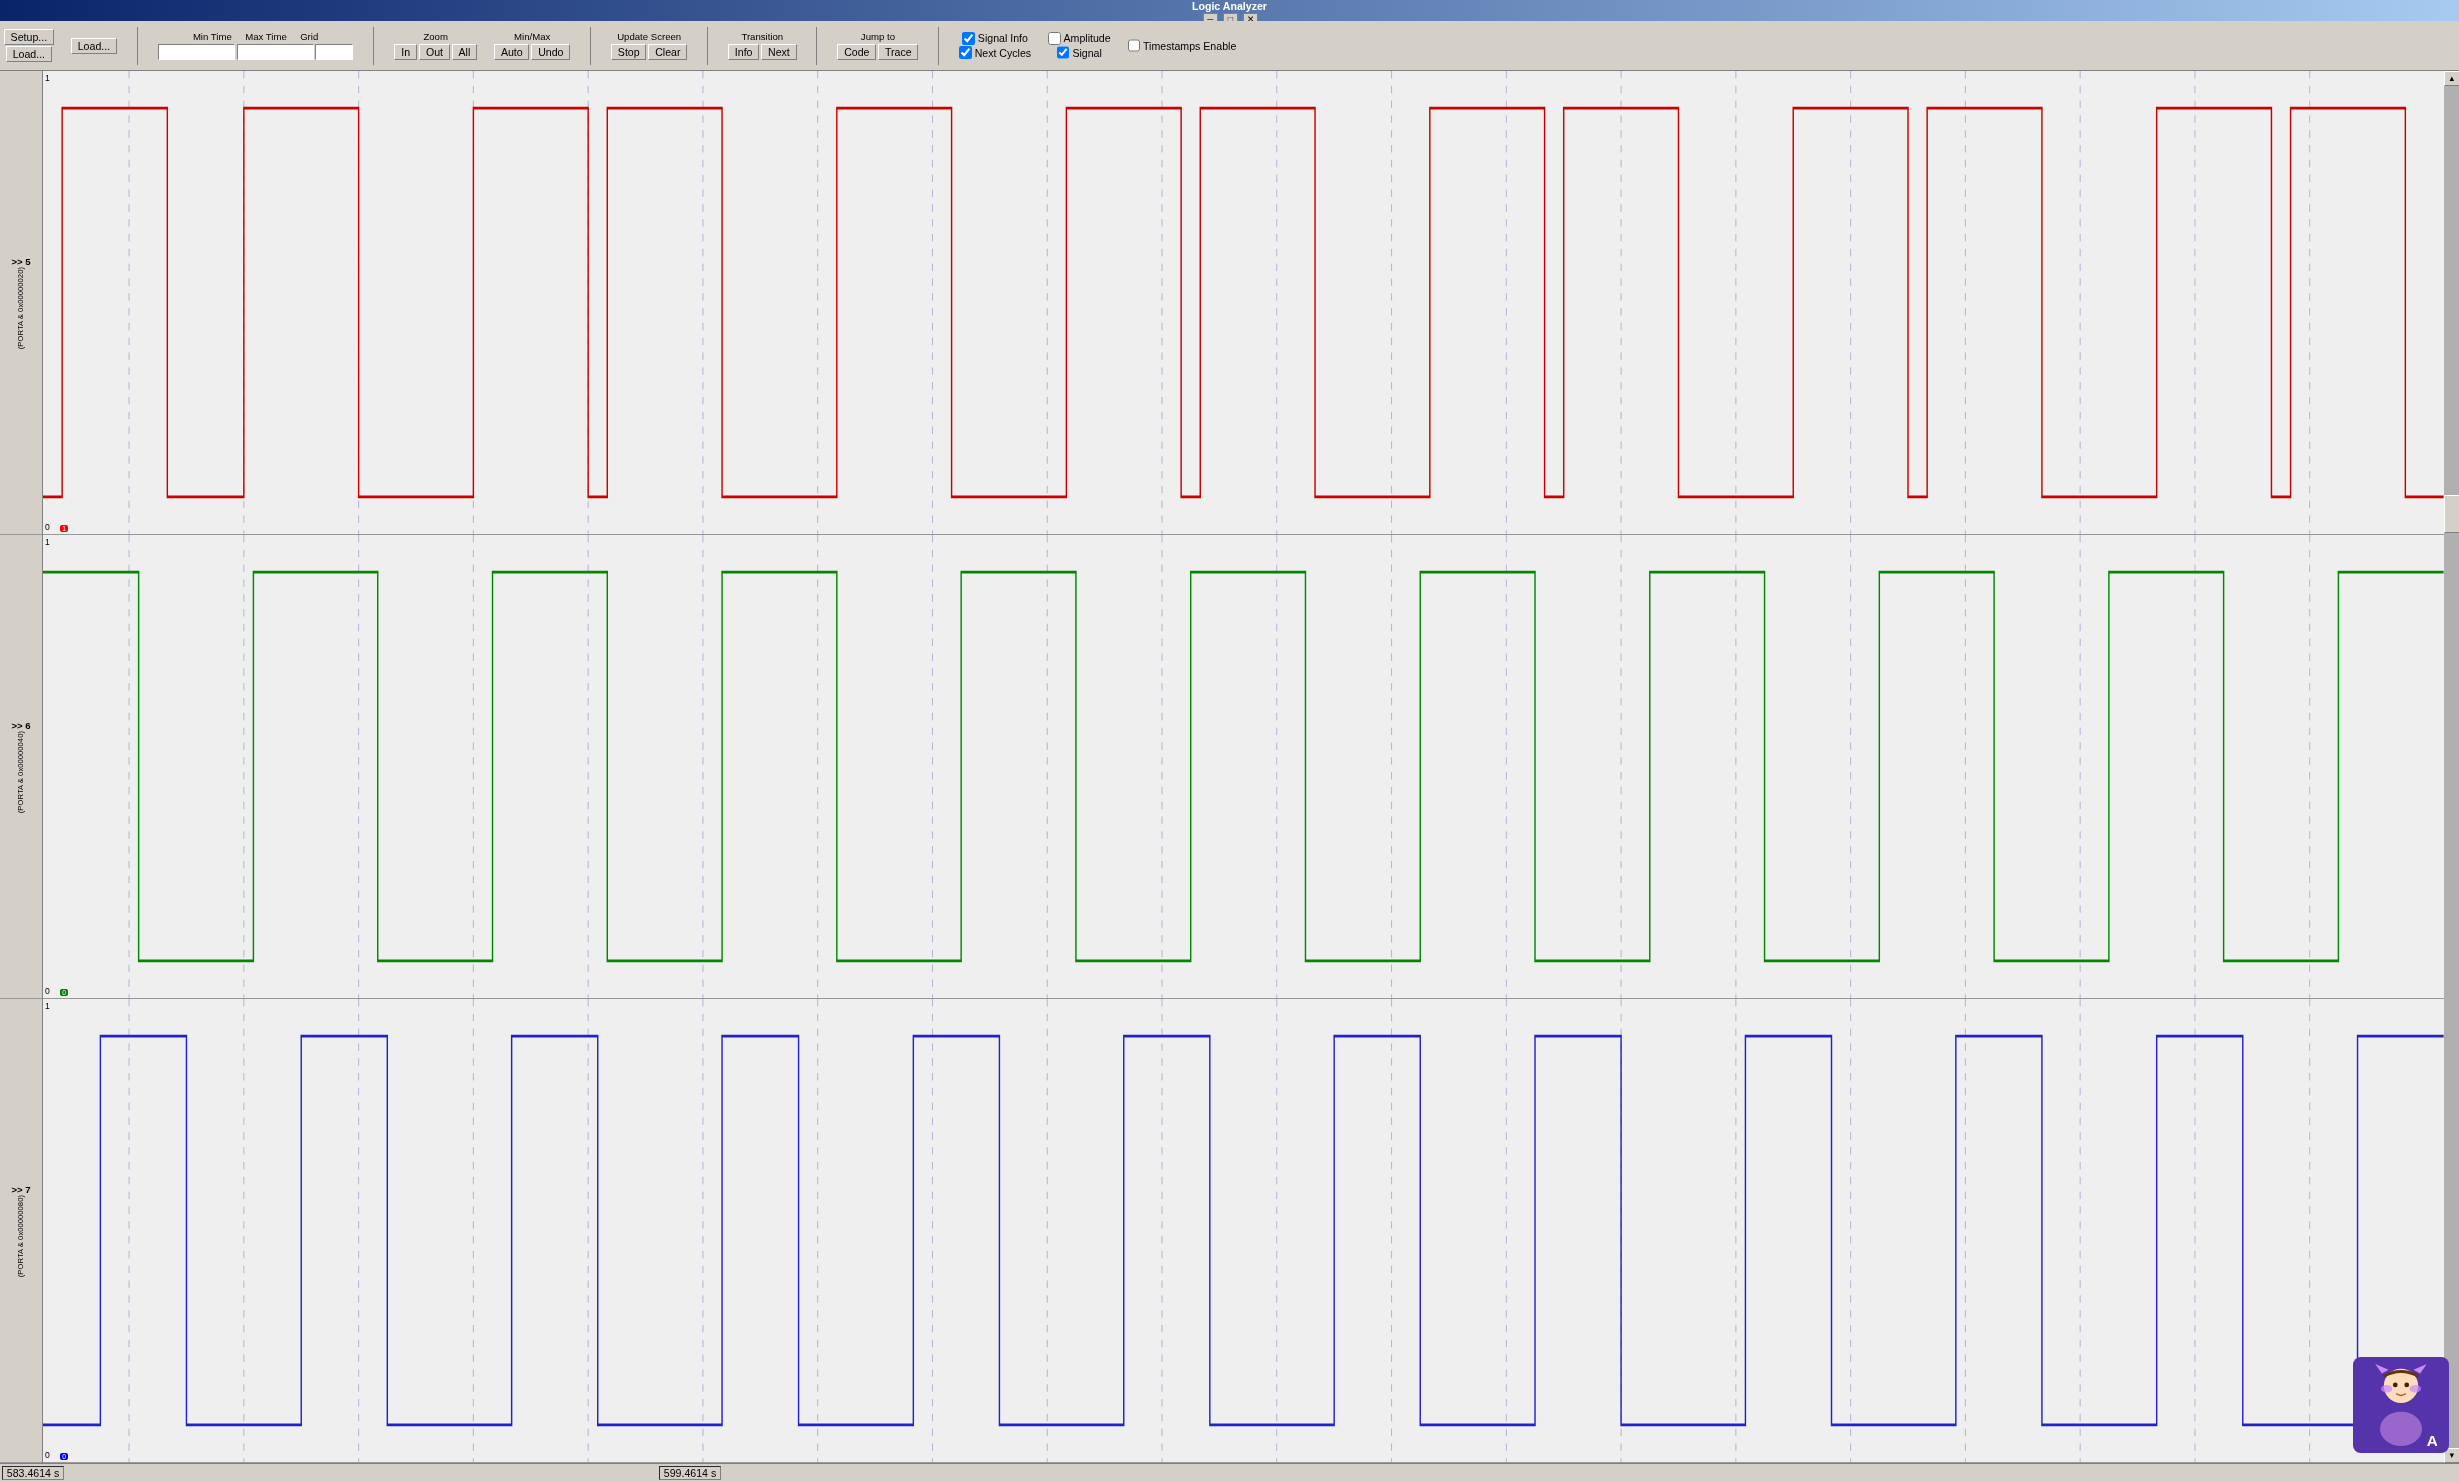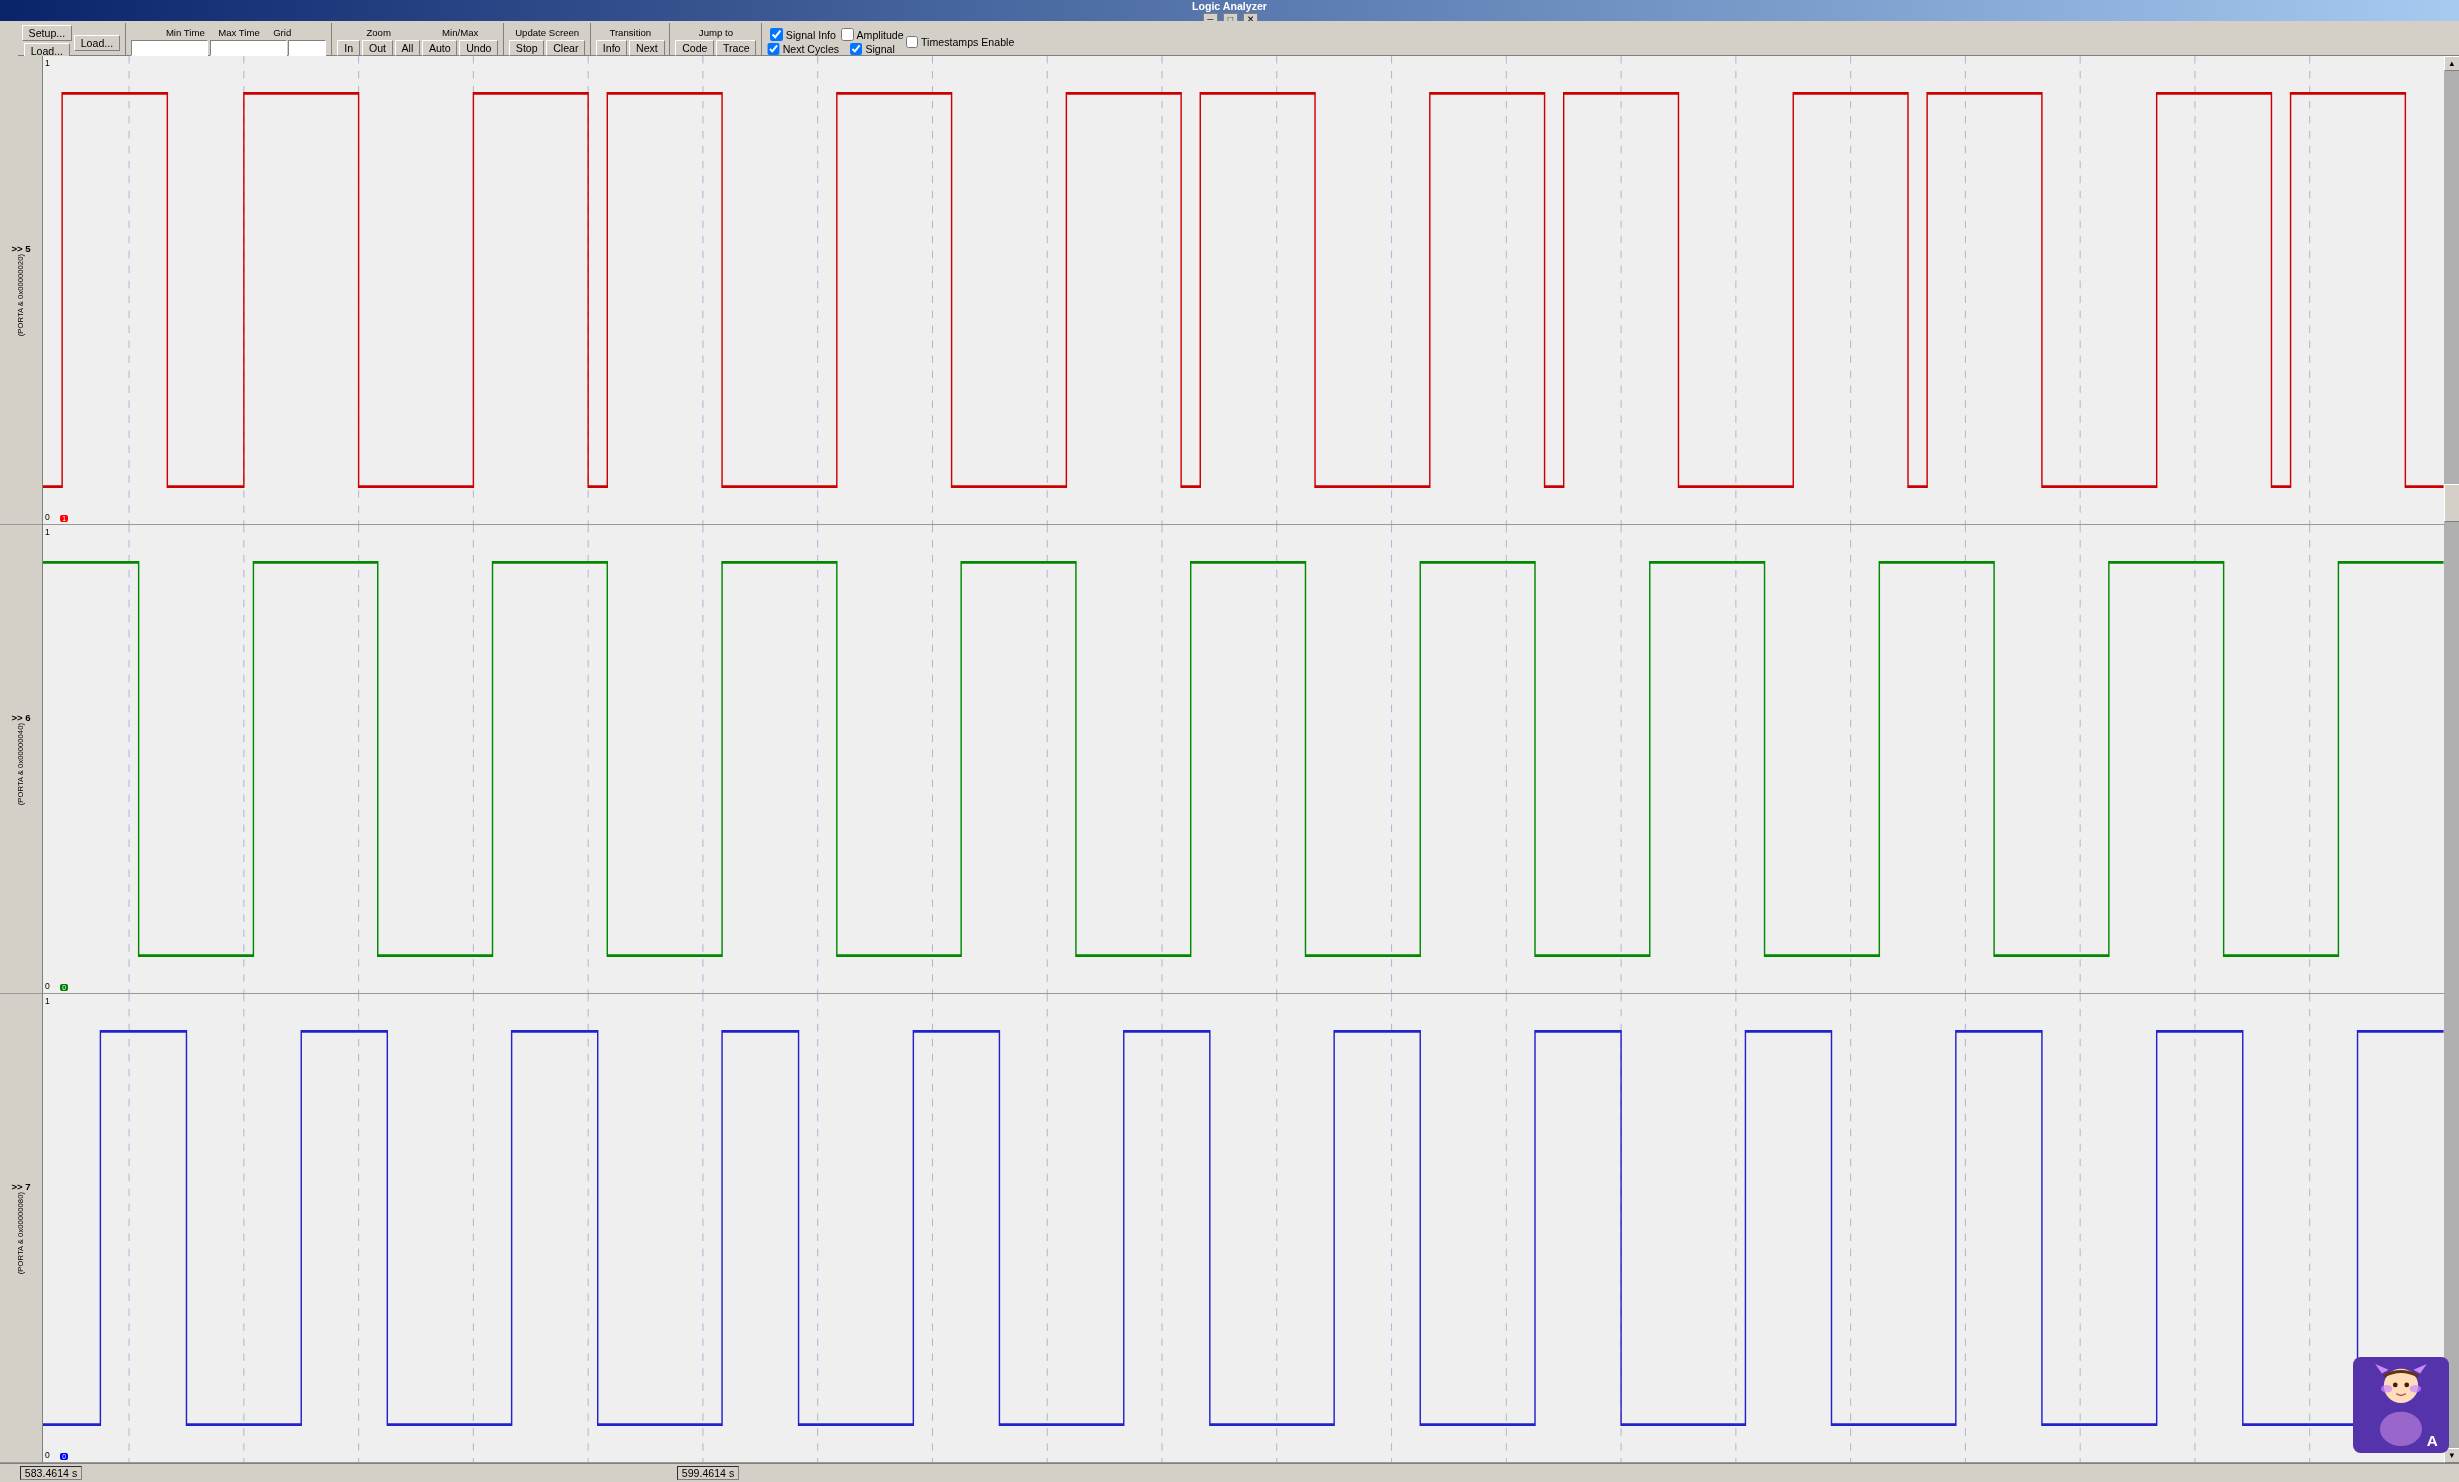--- a/index.html
+++ b/index.html
@@ -34,24 +34,23 @@
       cursor: pointer;
       margin-left: 1.9px;
       line-height: 1;
     }
     .toolbar {
       background: #d4d0c8;
       border-bottom: 1px solid #808080;
       padding: 1.9px 3.8px;
       display: flex;
       align-items: center;
-      gap: 2px;
+      gap: 17px;
       flex-wrap: wrap;
-      height: 35px;
-      margin-left: 18px;
+      height: 50px;
     }
     .toolbar-group {
       display: flex;
       flex-direction: column;
       align-items: center;
       gap: 1.9px;
     }
     .toolbar-group-row {
       display: flex;
       align-items: flex-start;
@@ -103,21 +102,21 @@
       top: 0;
       width: 100%;
       height: 100%;
     }
     .status-bar {
       height: 19px;
       background: #d4d0c8;
       border-top: 1px solid #808080;
       display: flex;
       align-items: center;
-      padding: 0 20px;
+      padding: 0 2px;
       font-size: 10.6px;
       gap: 19px;
     }
     .status-item {
       border: 1px inset #808080;
       padding: 0 3.8px;
       background: #d4d0c8;
     }
     .scrollbar-v {
       width: 15.4px;

